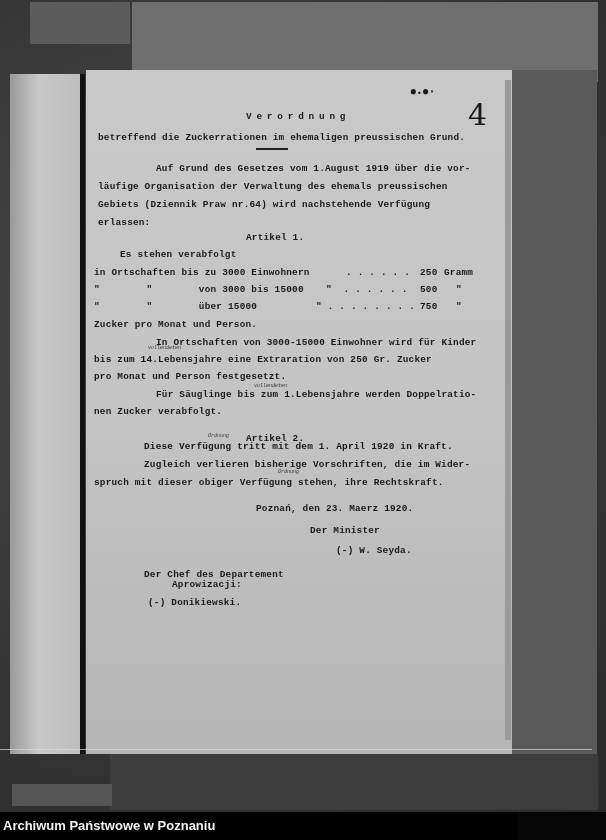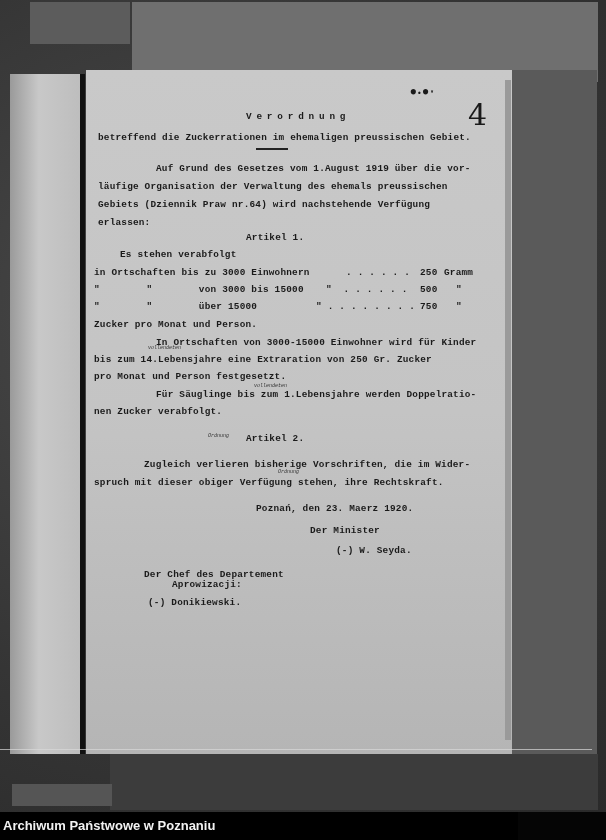--- a/index.html
+++ b/index.html
@@ -44,21 +44,21 @@
 <div class="left-page"></div>
 <div class="spine"></div>
 <div class="paper"></div>
 <div class="paper-edge"></div>
 
 <div class="doc">
   <span class="ink spots">•·•ˑ</span>
   <span class="ink pagenum">4</span>
 
   <span class="t title" style="left:160px;top:42px;">Verordnung</span>
-  <span class="t" style="left:12px;top:63px;">betreffend die Zuckerrationen im ehemaligen preussischen Gebiet.</span>
+  <span class="t" style="left:12px;top:63px;">betreffend die Zuckerrationen im ehemaligen preussischen Grund.</span>
   <div class="rule" style="left:170px;top:78px;width:32px;"></div>
 
   <span class="t" style="left:70px;top:94px;text-align:right;">Auf Grund des Gesetzes vom 1.August 1919 über die vor-</span>
   <span class="t" style="left:12px;top:112px;">läufige Organisation der Verwaltung des ehemals preussischen</span>
   <span class="t" style="left:12px;top:130px;text-align:right;">Gebiets (Dziennik Praw nr.64) wird nachstehende Verfügung</span>
   <span class="t" style="left:12px;top:148px;">erlassen:</span>
 
   <span class="t" style="left:160px;top:163px;">Artikel 1.</span>
   <span class="t" style="left:34px;top:180px;">Es stehen verabfolgt</span>
 
@@ -83,20 +83,21 @@
   <span class="t" style="left:70px;top:268px;">In Ortschaften von 3000-15000 Einwohner wird für Kinder</span>
   <span class="t" style="left:8px;top:285px;">bis zum 14.Lebensjahre eine Extraration von 250 Gr. Zucker</span>
   <span class="t" style="left:8px;top:302px;">pro Monat und Person festgesetzt.</span>
 
   <span class="note" style="left:168px;top:314px;">vollendeten</span>
   <span class="t" style="left:70px;top:320px;">Für Säuglinge bis zum 1.Lebensjahre werden Doppelratio-</span>
   <span class="t" style="left:8px;top:337px;">nen Zucker verabfolgt.</span>
 
   <span class="t" style="left:160px;top:364px;">Artikel 2.</span>
   <span class="note" style="left:122px;top:364px;">Ordnung</span>
+  <span class="t" style="left:58px;top:372px;">Diese Verfügung tritt mit dem 1. April 1920 in Kraft.</span>
   <span class="t" style="left:58px;top:390px;">Zugleich verlieren bisherige Vorschriften, die im Wider-</span>
   <span class="note" style="left:192px;top:400px;">Ordnung</span>
   <span class="t" style="left:8px;top:408px;">spruch mit dieser obiger Verfügung stehen, ihre Rechtskraft.</span>
 
   <span class="t" style="left:170px;top:434px;">Poznań, den 23. Maerz 1920.</span>
   <span class="t" style="left:224px;top:456px;">Der Minister</span>
   <span class="t" style="left:206px;top:476px;margin-left:44px;">(-) W. Seyda.</span>
 
   <span class="t" style="left:58px;top:500px;">Der Chef des Departement</span>
   <span class="t" style="left:86px;top:510px;">Aprowizacji:</span>

